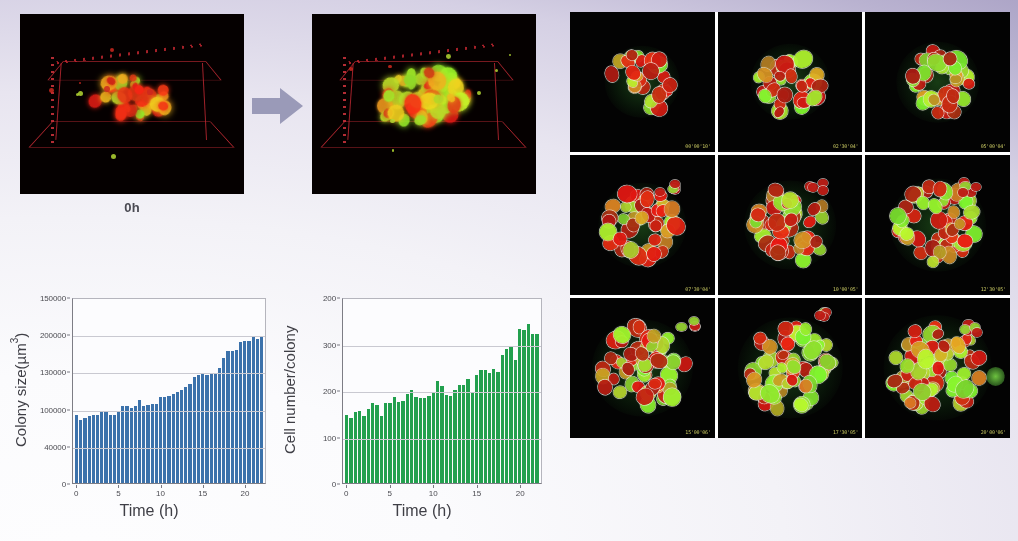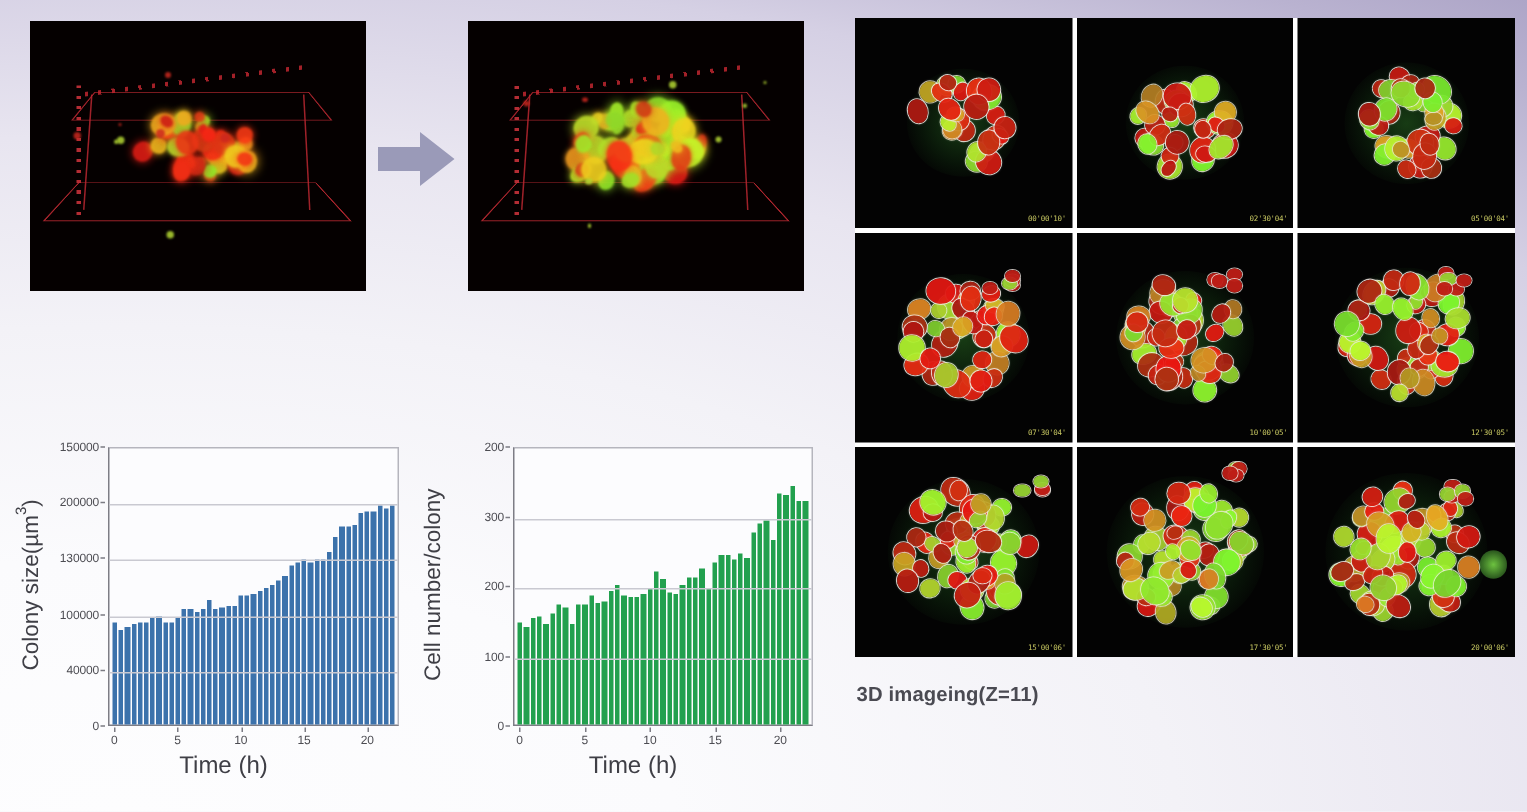--- a/index.html
+++ b/index.html
@@ -307,20 +307,21 @@
           <div class="speck" style="width: 5.70043px; height: 5.70043px; left: 56.7618%; top: 41.7774%; background: rgba(205, 40, 30, 0.85);"></div>
           <div class="speck" style="width: 5.90791px; height: 5.90791px; left: 37.5266%; top: 40.2377%; background: rgba(205, 40, 30, 0.85);"></div>
           <div class="speck" style="width: 2.00179px; height: 2.00179px; left: 26.1632%; top: 37.5064%; background: rgba(205, 40, 30, 0.85);"></div>
           <div class="speck" style="width: 4.91226px; height: 4.91226px; left: 12.7663%; top: 41.2374%; background: rgba(205, 40, 30, 0.85);"></div>
           <div class="speck" style="width: 5.43725px; height: 5.43725px; left: 25.8673%; top: 42.7626%; background: rgba(180, 215, 50, 0.85);"></div>
           <div class="speck" style="width: 3.58549px; height: 3.58549px; left: 24.7838%; top: 43.7517%; background: rgba(180, 215, 50, 0.85);"></div>
           <div class="speck" style="width: 4.0015px; height: 4.0015px; left: 40.2326%; top: 18.7522%; background: rgba(205, 40, 30, 0.85);"></div>
         </div>
     </div>
   </div>
+  <div class="render-label" id="label-0h">0h</div>
 
   <div id="arrow">
     <svg width="52" height="40" viewBox="0 0 52 40">
       <polygon points="0,12 28,12 28,2 51,20 28,38 28,28 0,28" fill="#9a9ab8"></polygon>
     </svg>
   </div>
 
   <div class="render-panel" id="render-22h">
     <div class="render-inner">
       <div class="wire wire-top"></div>
@@ -1084,16 +1085,15 @@
         <div class="cell-dot" style="width: 7%; height: 6%; left: 67.6844%; top: 20.7535%; background: rgba(190, 30, 22, 0.95); box-shadow: rgba(240, 230, 225, 0.8) 0px 0px 0px 0.7px;"></div>
         <div class="cell-dot" style="width: 7%; height: 6%; left: 65.6792%; top: 19.4794%; background: rgba(150, 210, 50, 0.95); box-shadow: rgba(240, 230, 225, 0.8) 0px 0px 0px 0.7px;"></div>
         <div class="cell-dot" style="width: 7%; height: 6%; left: 72.2331%; top: 18.0699%; background: rgba(150, 210, 50, 0.95); box-shadow: rgba(240, 230, 225, 0.8) 0px 0px 0px 0.7px;"></div>
         <div class="cell-dot" style="width: 7%; height: 6%; left: 73.835%; top: 21.7007%; background: rgba(190, 30, 22, 0.95); box-shadow: rgba(240, 230, 225, 0.8) 0px 0px 0px 0.7px;"></div>
         <div class="cell-dot" style="width: 13%; height: 13%; left: 90%; top: 56%; transform: translate(-50%, -50%); background: radial-gradient(circle, rgba(120, 215, 70, 0.9), rgba(40, 120, 40, 0.35));"></div>
         <div class="tile-ts">20'00'06'</div>
       </div>
     </div>
 
   <div id="caption">
-    <div class="caption-line">3D imageing(Z=11)</div>
   </div>
 
 </div>
 
 </body></html>

